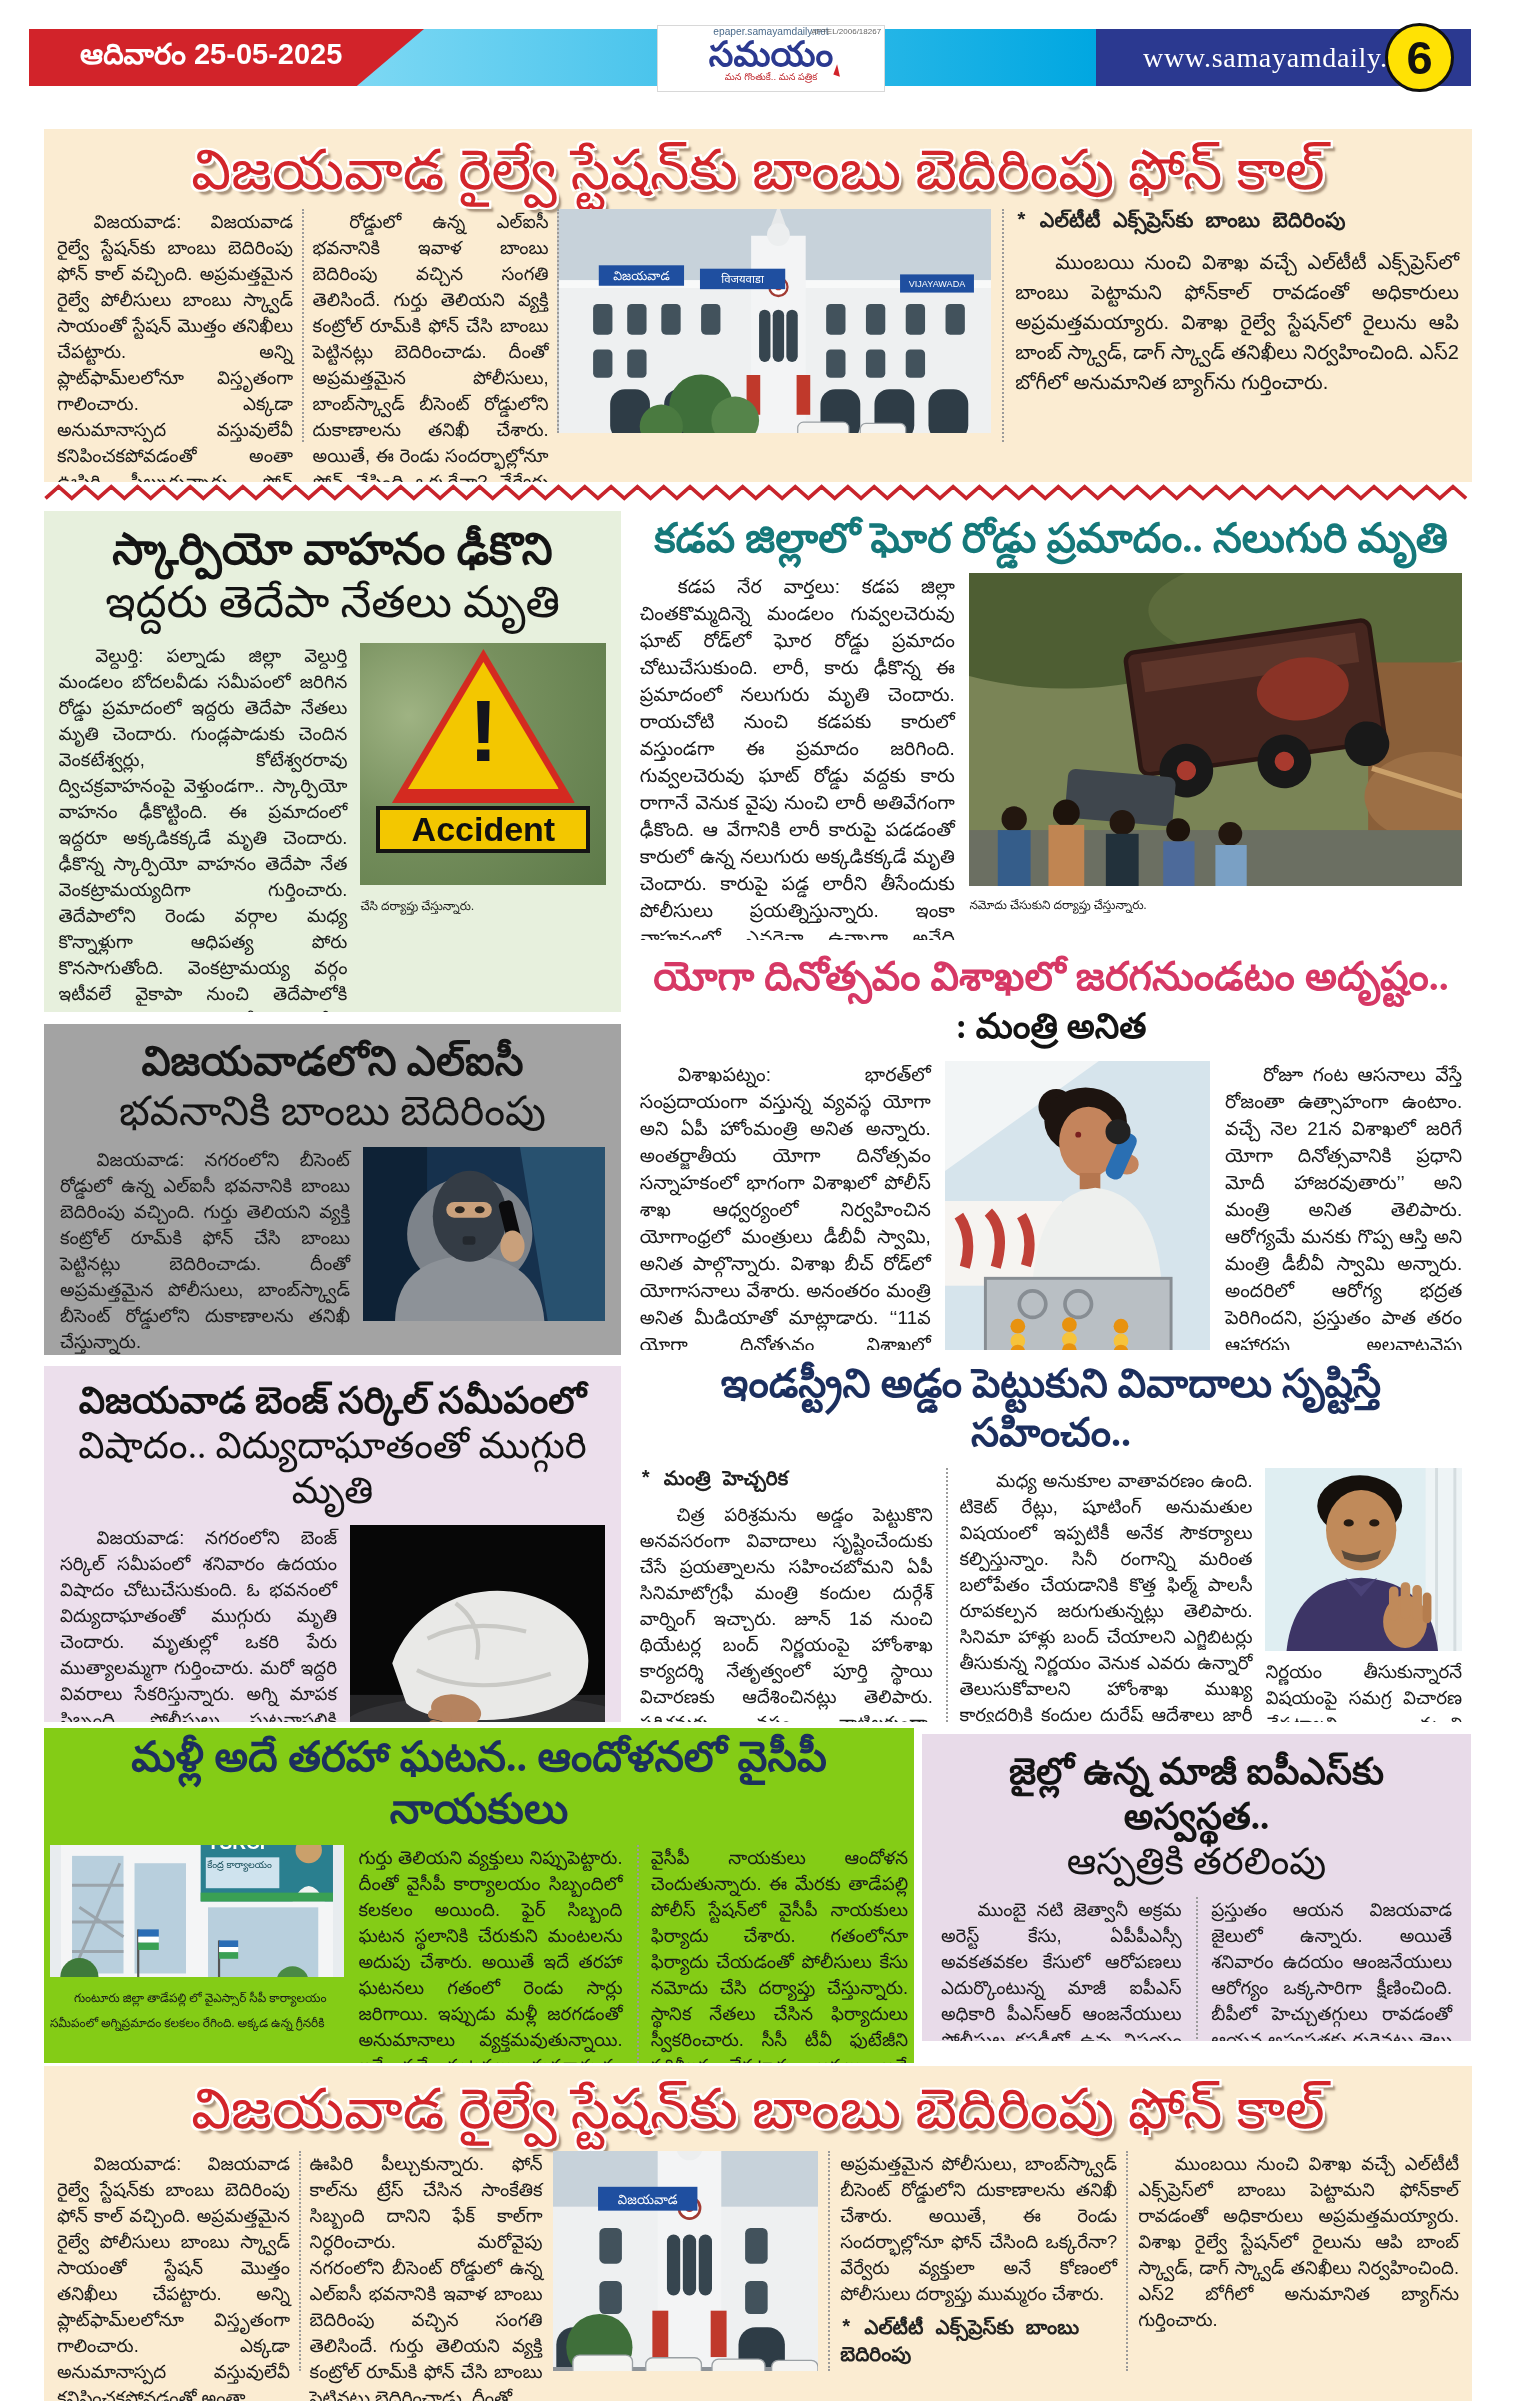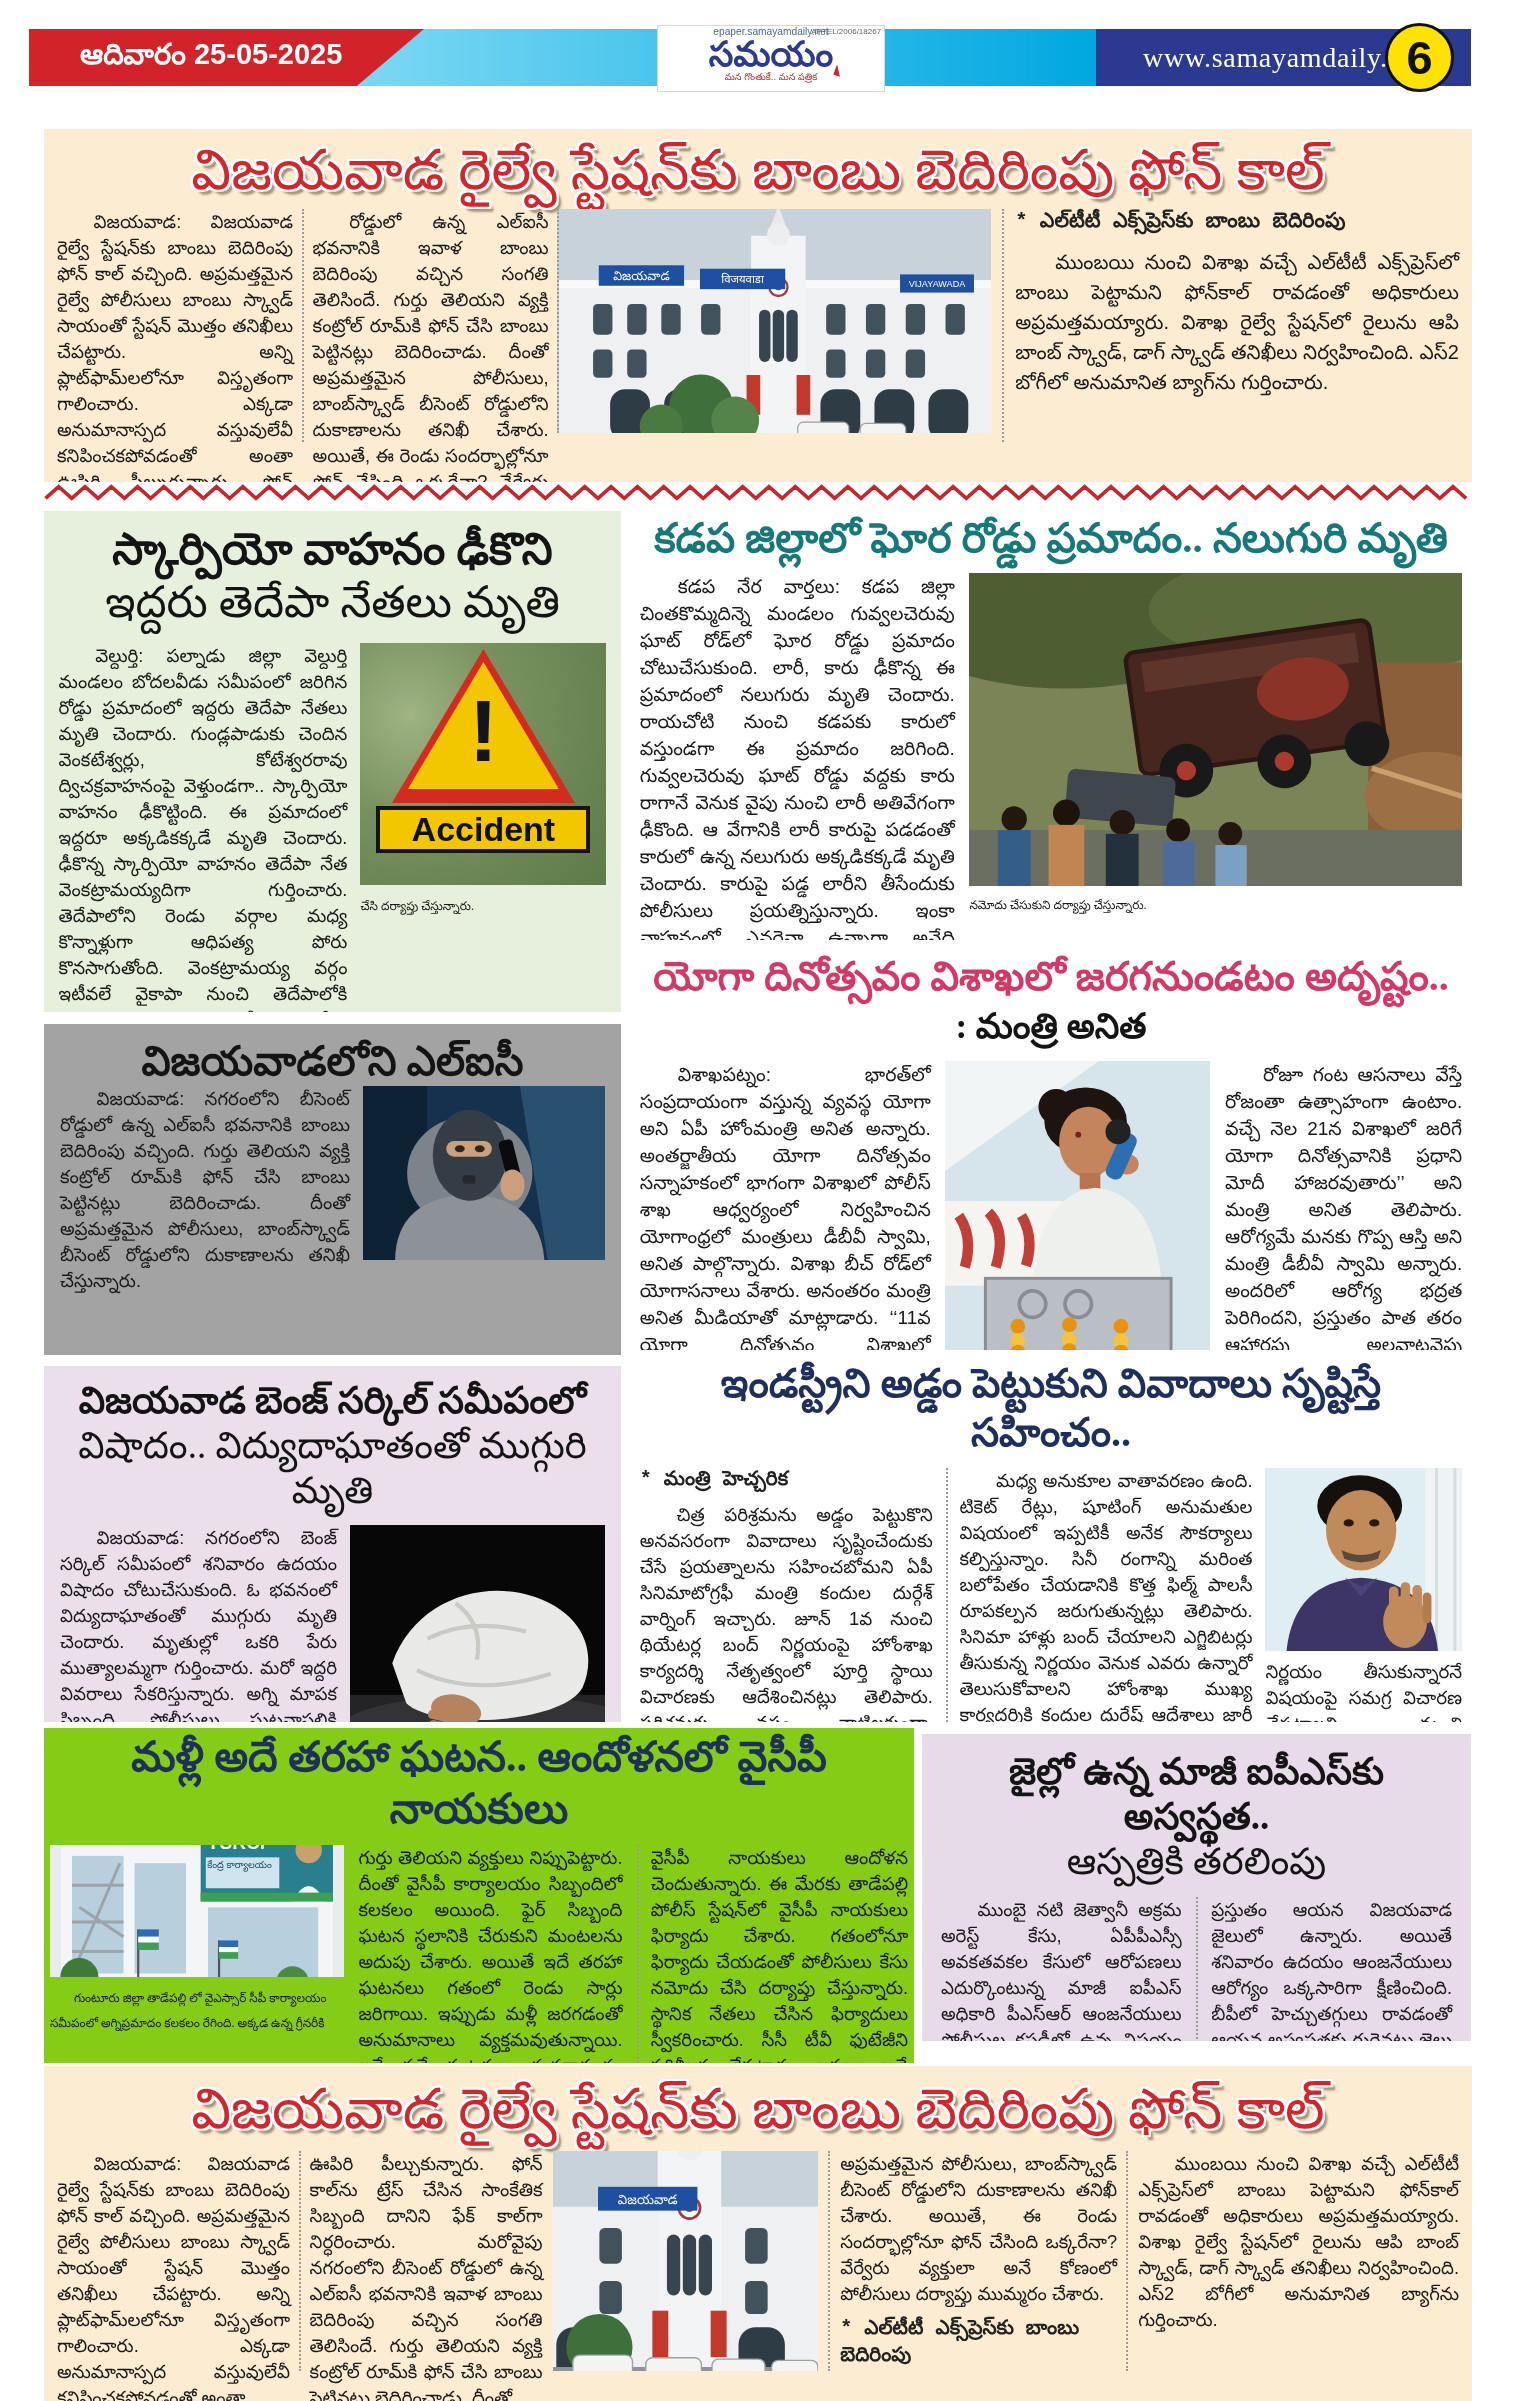--- a/index.html
+++ b/index.html
@@ -253,20 +253,21 @@
             <circle cx="240" cy="395" r="10" fill="#e8920f"></circle>
           </g>
         </svg>
       </div>
       <div class="body-txt" style="flex:1;font-size:19px;line-height:27px;">రోజూ గంట ఆసనాలు వేస్తే రోజంతా ఉత్సాహంగా ఉంటాం. వచ్చే నెల 21న విశాఖలో జరిగే యోగా దినోత్సవానికి ప్రధాని మోదీ హాజరవుతారు’’ అని మంత్రి అనిత తెలిపారు. ఆరోగ్యమే మనకు గొప్ప ఆస్తి అని మంత్రి డీబీవీ స్వామి అన్నారు. అందరిలో ఆరోగ్య భద్రత పెరిగిందని, ప్రస్తుతం పాత తరం ఆహారపు అలవాట్లవైపు అడుగులు వేస్తున్నామని చెప్పారు. విశాఖలో జరిగే యోగా దినోత్సవంలో అందరూ భాగస్వాములు కావాలని పిలుపునిచ్చారు.</div>
     </div>
   </section>
 
   <section class="sec bg-blue" style="top:1024px;left:44px;width:577px;height:331px;padding:11.7px 16px;">
     <h2 class="hl hl-black" style="font-size:41px;">విజయవాడలోని ఎల్ఐసీ</h2>
+    <h2 class="hl hl-black" style="font-size:41px;font-weight:normal;margin-bottom:11.7px;">భవనానికి బాంబు బెదిరింపు</h2>
     <div class="row" style="gap:13px;">
       <div class="body-txt" style="flex:1;">విజయవాడ: నగరంలోని బీసెంట్ రోడ్డులో ఉన్న ఎల్ఐసీ భవనానికి బాంబు బెదిరింపు వచ్చింది. గుర్తు తెలియని వ్యక్తి కంట్రోల్ రూమ్‌కి ఫోన్ చేసి బాంబు పెట్టినట్లు బెదిరించాడు. దీంతో అప్రమత్తమైన పోలీసులు, బాంబ్‌స్క్వాడ్ బీసెంట్ రోడ్డులోని దుకాణాలను తనిఖీ చేస్తున్నారు.</div>
       <div class="photo" style="width:242px;height:174px;">
         <svg viewBox="0 0 340 250" preserveAspectRatio="xMidYMid slice">
           <rect width="340" height="250" fill="#16314d"></rect>
           <polygon points="220,0 340,0 340,250 260,250" fill="#28516f"></polygon>
           <rect width="90" height="250" fill="#0e2236"></rect>
           <ellipse cx="150" cy="125" rx="88" ry="80" fill="#7d838a"></ellipse>
           <path d="M45,250 q0,-90 105,-95 q100,5 105,95 Z" fill="#8d9298"></path>
           <ellipse cx="150" cy="100" rx="52" ry="64" fill="#343c45"></ellipse>

